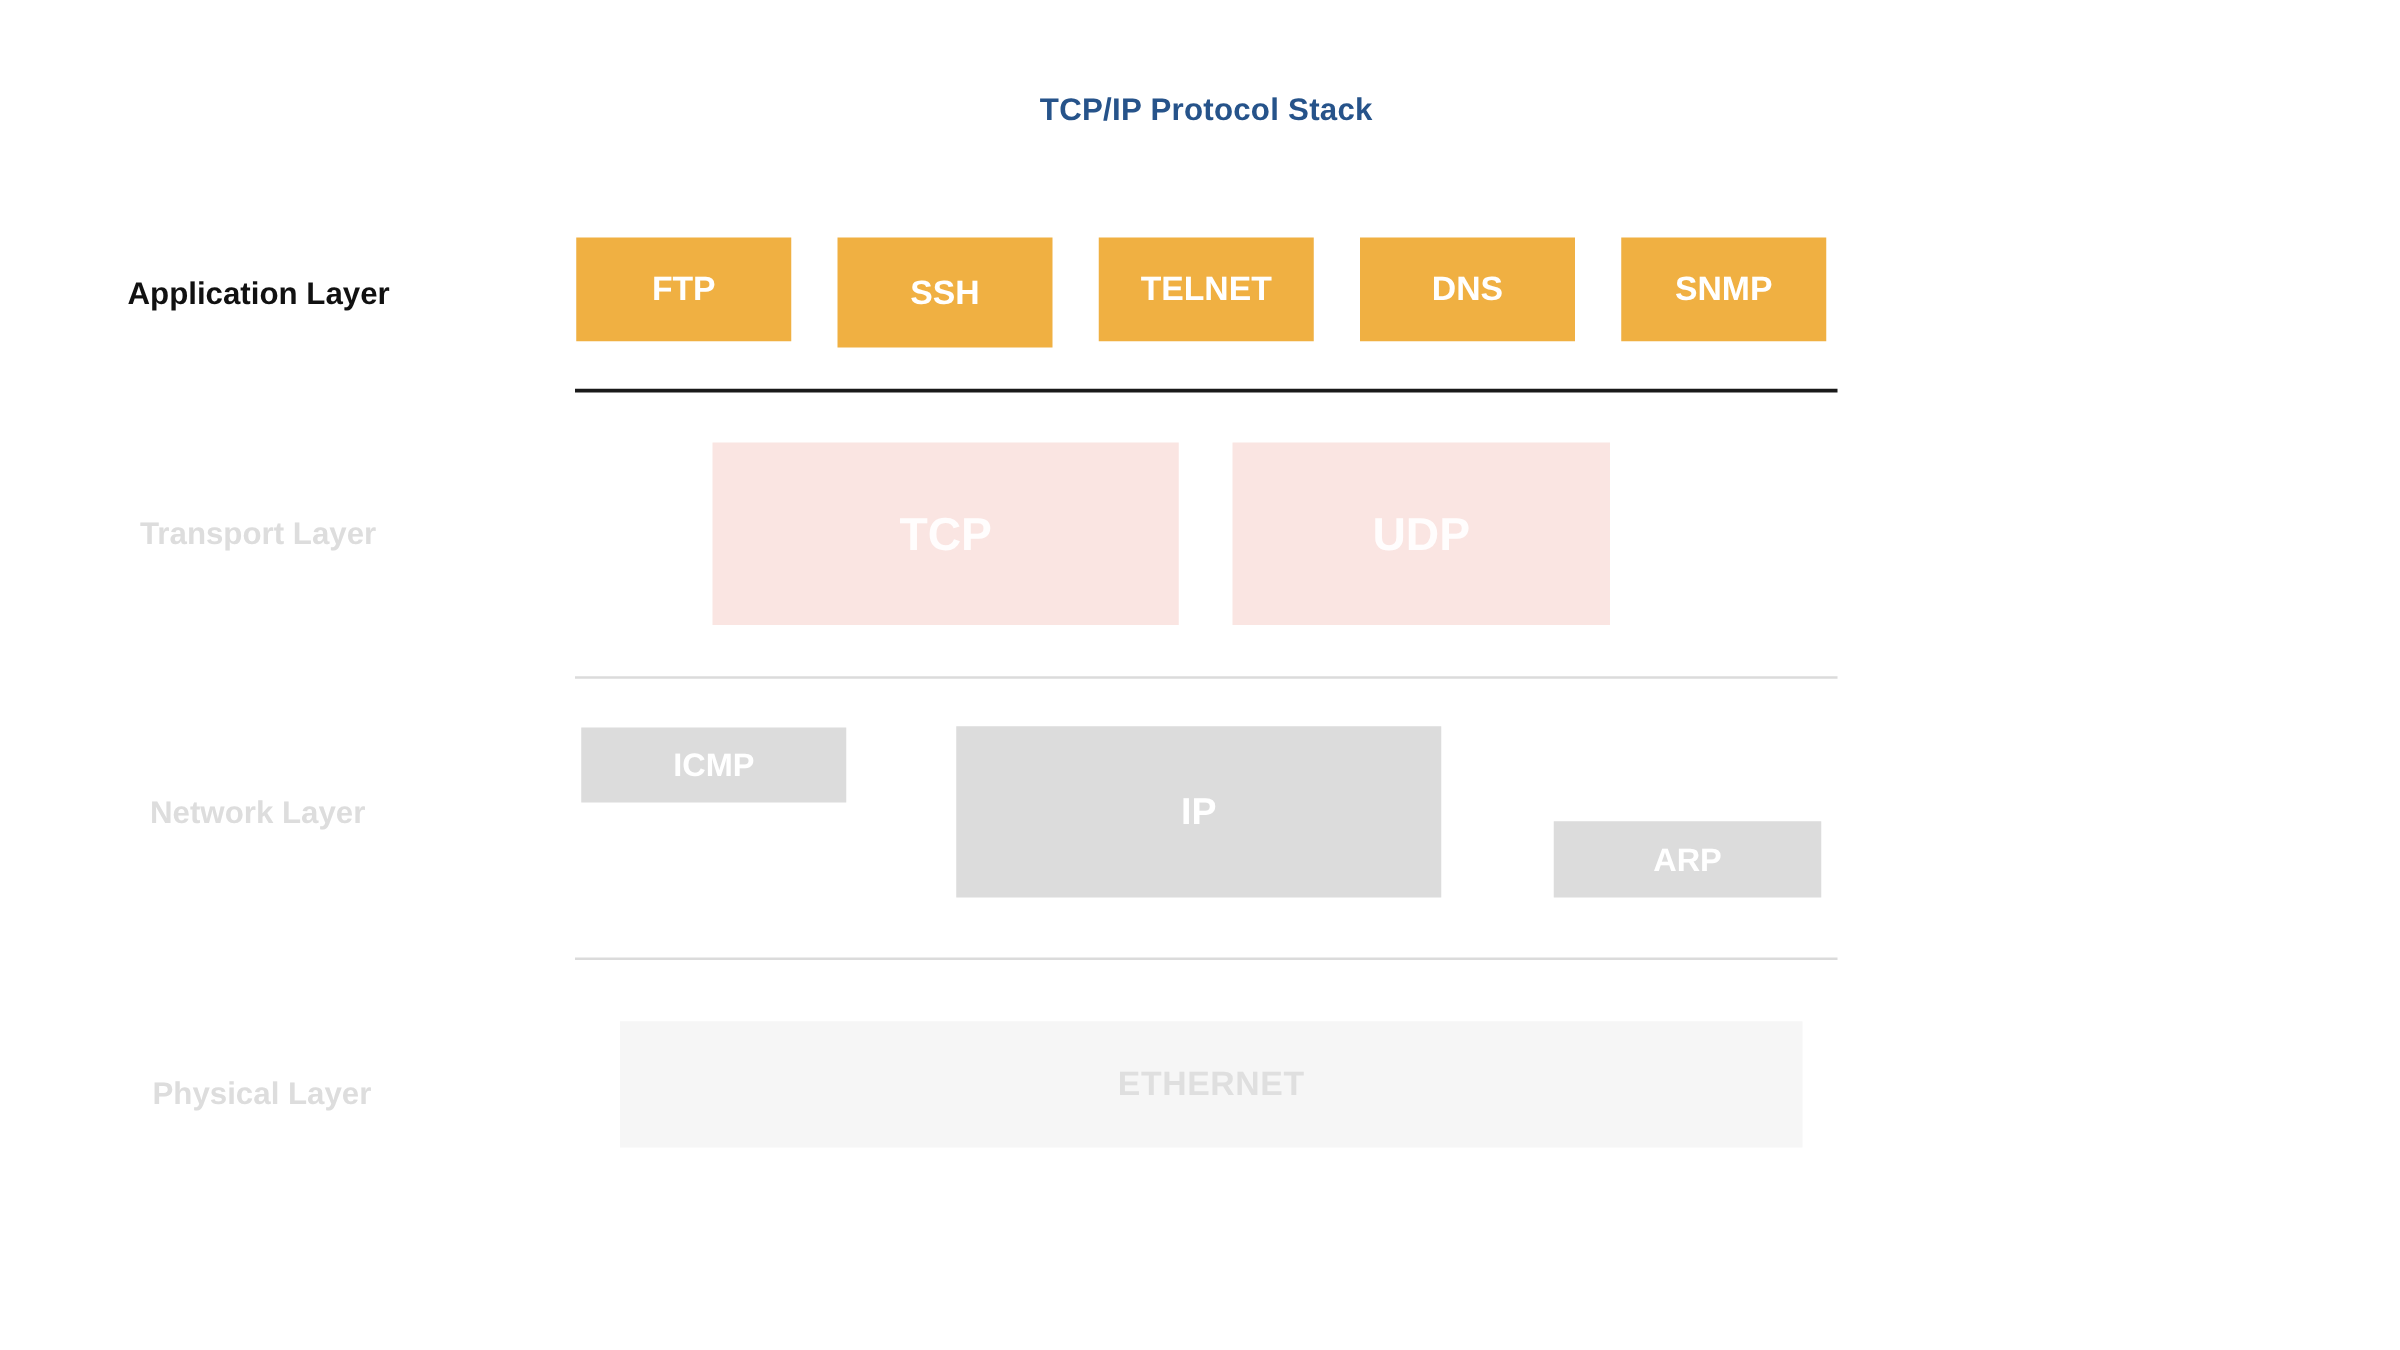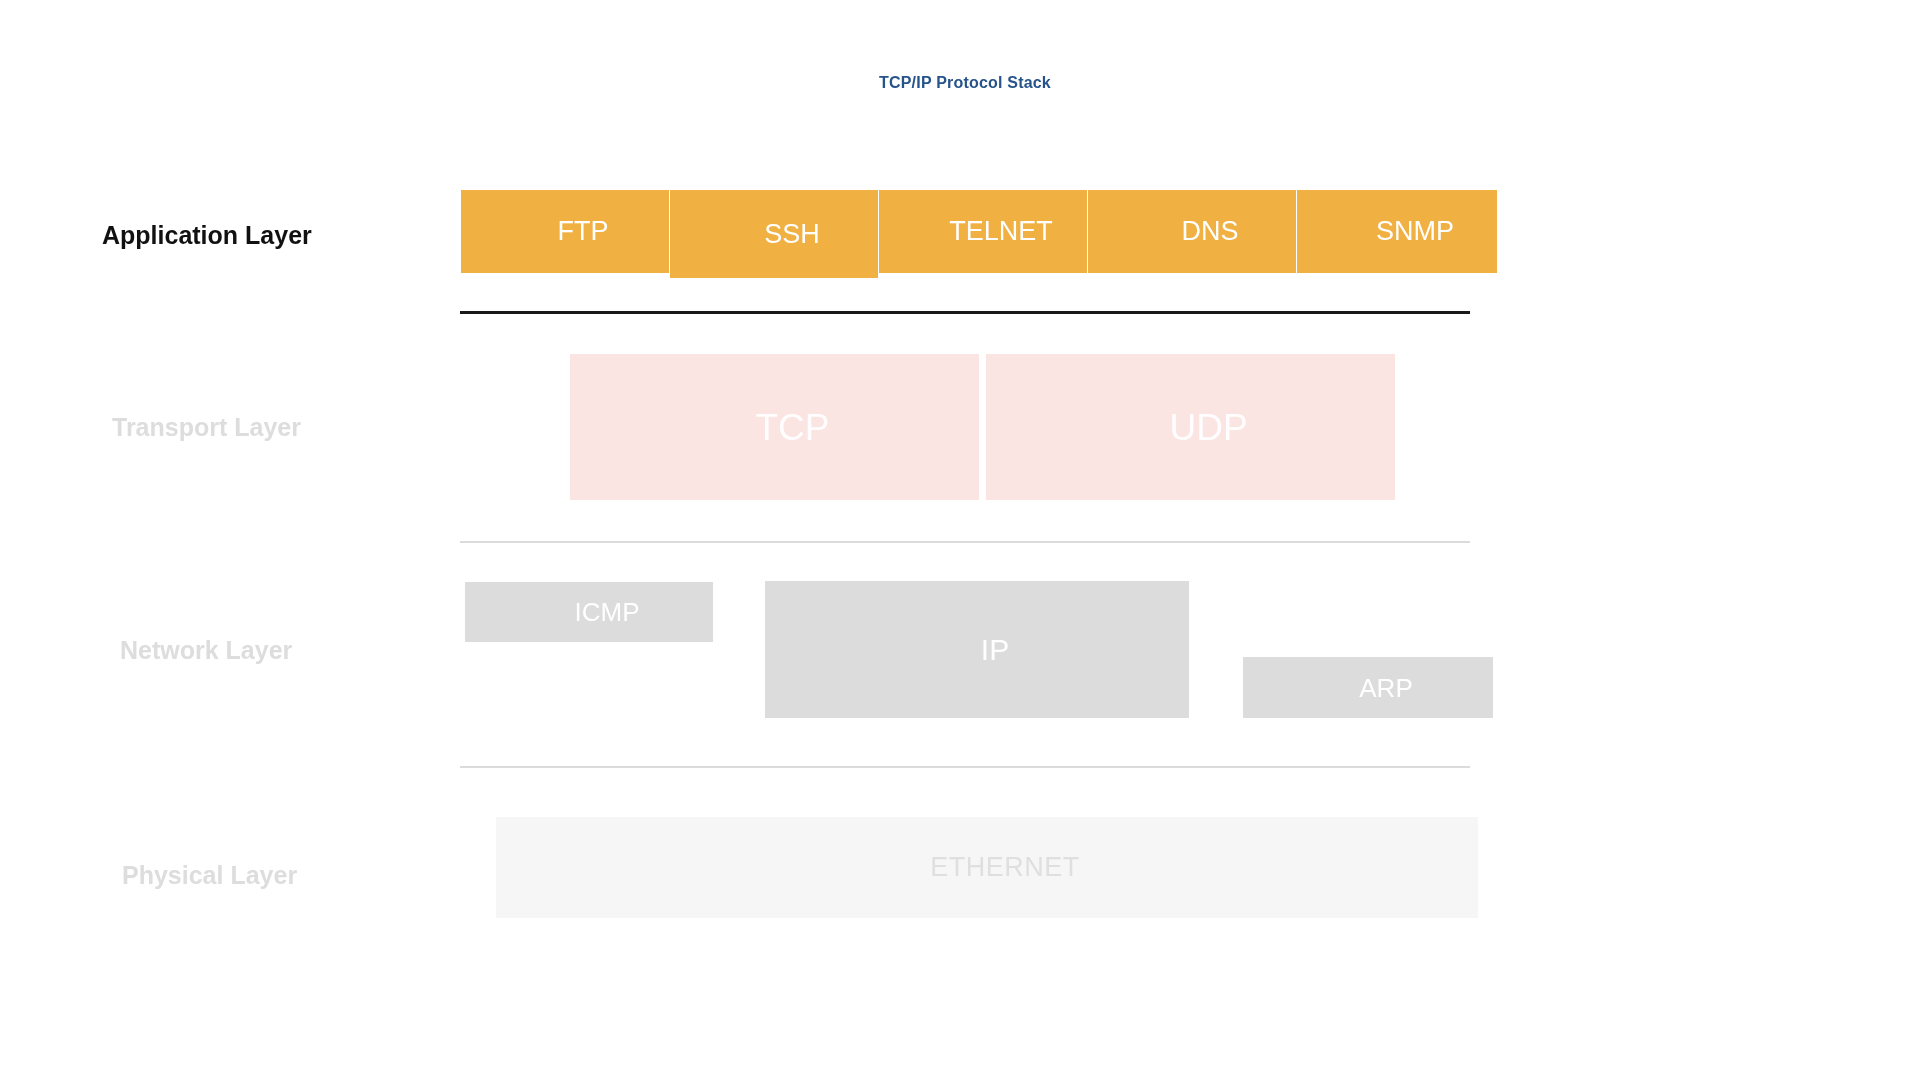--- a/index.html
+++ b/index.html
@@ -15,43 +15,42 @@
     background: #ffffff;
     overflow: hidden;
   }
   .abs { position: absolute; }
 
   .diagram-title {
     left: 460px;
     top: 74px;
     width: 1010px;
     text-align: center;
-    font-size: 16px;
+    font-size: 25px;
     font-weight: bold;
     color: var(--title, #26538A);
     letter-spacing: 0.2px;
   }
 
   .layer-label {
     font-size: 25px;
     font-weight: bold;
     white-space: nowrap;
     line-height: 1;
   }
   .layer-label.active { color: var(--active-label, #111111); }
   .layer-label.dimmed { color: var(--dimmed-label, #DDDDDD); }
 
   .proto {
     display: flex;
     align-items: center;
     justify-content: center;
-    font-weight: normal;
+    font-weight: bold;
     line-height: 1;
     white-space: nowrap;
-    padding-left: 36px;
   }
   .proto.app {
     background: var(--application-box, #F0B042);
     color: var(--application-box-text, #FFFFFF);
     font-size: 27px;
   }
   .proto.transport {
     background: var(--transport-box, #FAE5E2);
     color: var(--transport-box-text, #FFFDFD);
     font-size: 37px;
@@ -86,21 +85,21 @@
 
   <div class="abs proto app" style="left:461px;  top:190px; width:172px; height:83px;">FTP</div>
   <div class="abs proto app" style="left:670px;  top:190px; width:172px; height:88px;">SSH</div>
   <div class="abs proto app" style="left:879px;  top:190px; width:172px; height:83px;">TELNET</div>
   <div class="abs proto app" style="left:1088px; top:190px; width:172px; height:83px;">DNS</div>
   <div class="abs proto app" style="left:1297px; top:190px; width:164px; height:83px;">SNMP</div>
 
   <div class="abs sep-dark" style="left:460px; top:311px; width:1010px; height:3px;"></div>
 
   <div class="abs proto transport" style="left:570px; top:354px; width:373px; height:146px;">TCP</div>
-  <div class="abs proto transport" style="left:986px; top:354px; width:373px; height:146px;">UDP</div>
+  <div class="abs proto transport" style="left:986px; top:354px; width:302px; height:146px;">UDP</div>
 
   <div class="abs sep-light" style="left:460px; top:541px; width:1010px; height:2px;"></div>
 
   <div class="abs proto network" style="left:465px; top:582px; width:212px; height:60px;">ICMP</div>
   <div class="abs proto network big" style="left:765px; top:581px; width:388px; height:137px;">IP</div>
   <div class="abs proto network" style="left:1243px; top:657px; width:214px; height:61px;">ARP</div>
 
   <div class="abs sep-light" style="left:460px; top:766px; width:1010px; height:2px;"></div>
 
   <div class="abs proto physical" style="left:496px; top:817px; width:946px; height:101px;">ETHERNET</div>

